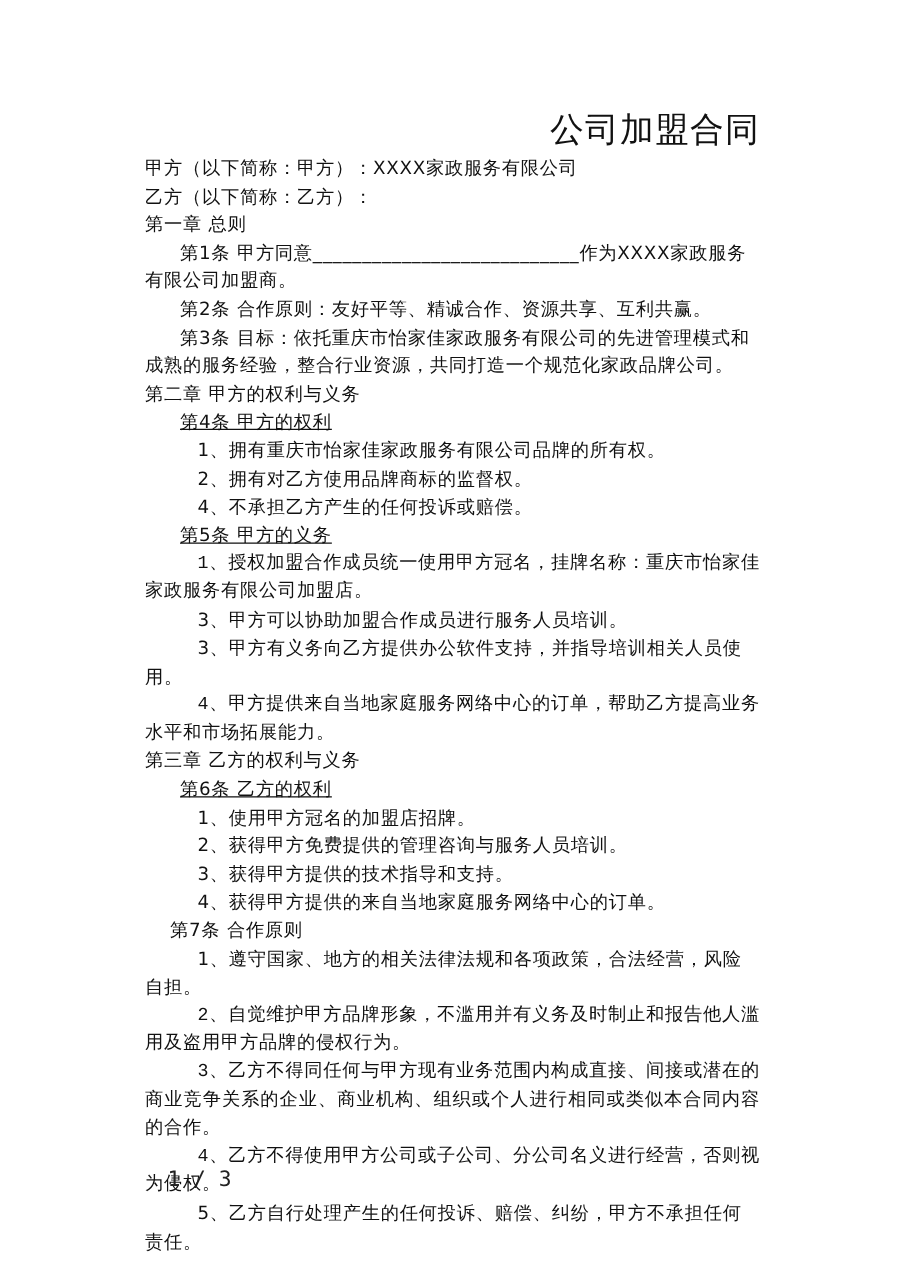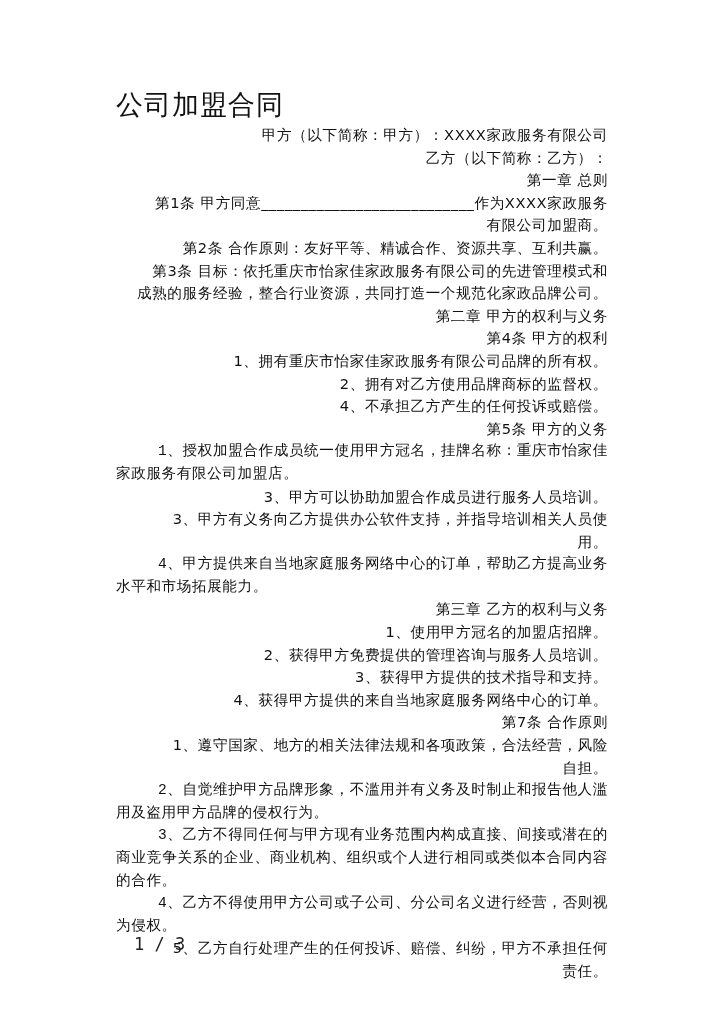--- a/index.html
+++ b/index.html
@@ -1,23 +1,23 @@
 <!DOCTYPE html>
 <html><head>
 <meta charset="utf-8">
 <style>
   html, body { margin: 0; padding: 0; background: #ffffff; }
   body { width: 720px; height: 1017px; position: relative; overflow: hidden;
          font-family: "DejaVu Sans", "Liberation Sans", sans-serif; color: #111; }
   .page { position: absolute; left: 116px; top: 86px; width: 492px; }
-  .title { text-align: left; font-family: "DejaVu Serif", "Liberation Serif", serif;
+  .title { text-align: right; font-family: "DejaVu Serif", "Liberation Serif", serif;
            font-size: 27px; line-height: 38px; height: 38px; margin: 0 0 0 0; color: #111; letter-spacing: 1px; }
-  .line { font-size: 14.6px; line-height: 22.6px; margin: 0; white-space: normal; letter-spacing: 0.6px; text-align: right; }
+  .line { font-size: 14.6px; line-height: 22.6px; margin: 0; white-space: normal; letter-spacing: 0.6px; }
   .chapter { padding-left: 0; }
-  .article { text-indent: 28px; }
+  .article { text-indent: 28px; text-decoration: underline; }
   .item { text-indent: 42px; }
   .para { text-indent: 28px; }
   .itemwrap { text-indent: 42px; text-align: justify; font-family: Liberation Mono, monospace; }
   .footer { position: absolute; left: 134px; top: 934px; font-family: "DejaVu Sans Mono", "Liberation Mono", monospace;
             font-size: 17px; color: #222; }
 </style>
 </head>
 <body>
 
 <div class="page">
@@ -35,20 +35,21 @@
   <p class="line item">1、拥有重庆市怡家佳家政服务有限公司品牌的所有权。</p>
   <p class="line item">2、拥有对乙方使用品牌商标的监督权。</p>
   <p class="line item">4、不承担乙方产生的任何投诉或赔偿。</p>
   <p class="line article">第5条 甲方的义务</p>
   <p class="line itemwrap">1、授权加盟合作成员统一使用甲方冠名，挂牌名称：重庆市怡家佳家政服务有限公司加盟店。</p>
   <p class="line item">3、甲方可以协助加盟合作成员进行服务人员培训。</p>
   <p class="line item">3、甲方有义务向乙方提供办公软件支持，并指导培训相关人员使用。</p>
   <p class="line itemwrap">4、甲方提供来自当地家庭服务网络中心的订单，帮助乙方提高业务水平和市场拓展能力。</p>
 
   <p class="line chapter">第三章 乙方的权利与义务</p>
+  <p class="line article">第6条 乙方的权利</p>
   <p class="line item">1、使用甲方冠名的加盟店招牌。</p>
   <p class="line item">2、获得甲方免费提供的管理咨询与服务人员培训。</p>
   <p class="line item">3、获得甲方提供的技术指导和支持。</p>
   <p class="line item">4、获得甲方提供的来自当地家庭服务网络中心的订单。</p>
   <p class="line para" style="text-indent:20px">第7条 合作原则</p>
   <p class="line item">1、遵守国家、地方的相关法律法规和各项政策，合法经营，风险自担。</p>
   <p class="line itemwrap">2、自觉维护甲方品牌形象，不滥用并有义务及时制止和报告他人滥用及盗用甲方品牌的侵权行为。</p>
   <p class="line itemwrap">3、乙方不得同任何与甲方现有业务范围内构成直接、间接或潜在的商业竞争关系的企业、商业机构、组织或个人进行相同或类似本合同内容的合作。</p>
   <p class="line itemwrap">4、乙方不得使用甲方公司或子公司、分公司名义进行经营，否则视为侵权。</p>
   <p class="line item">5、乙方自行处理产生的任何投诉、赔偿、纠纷，甲方不承担任何责任。</p>

